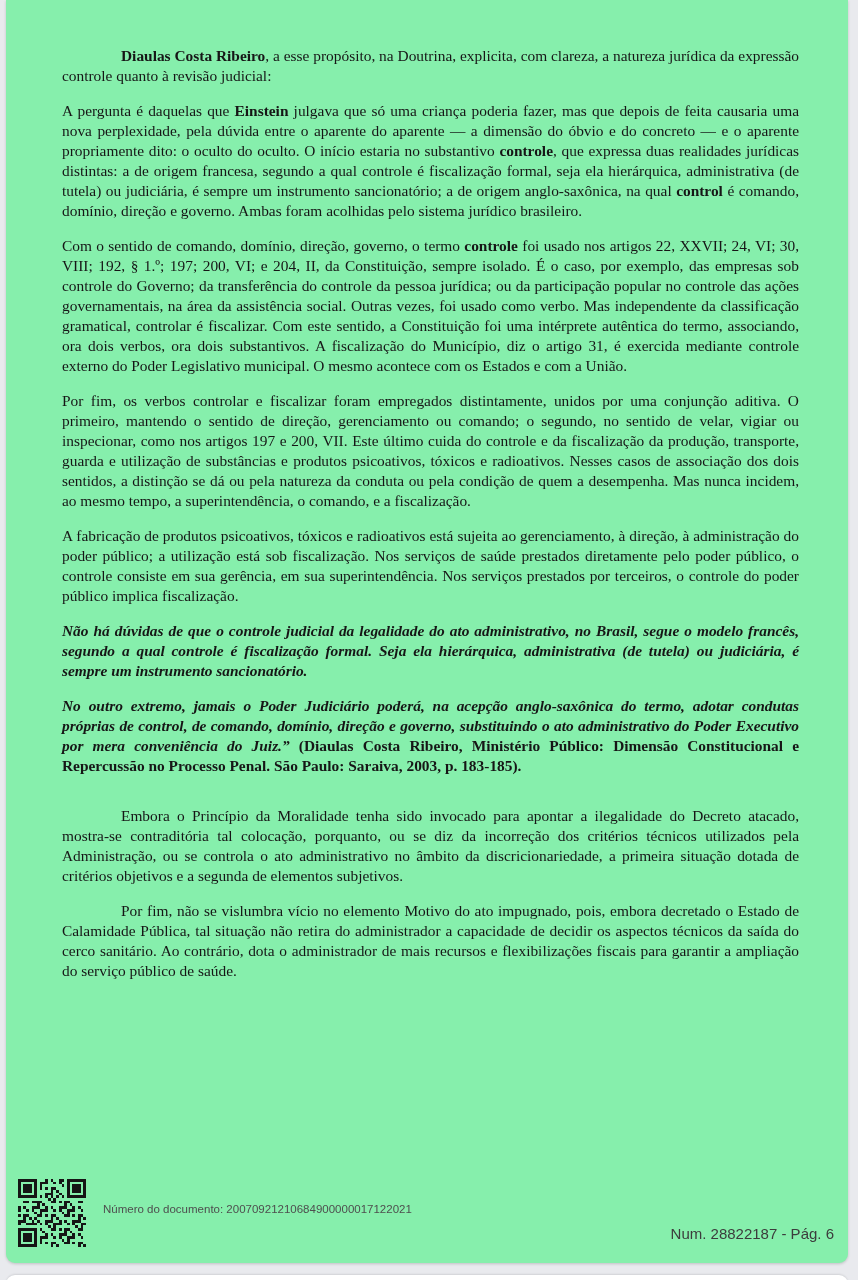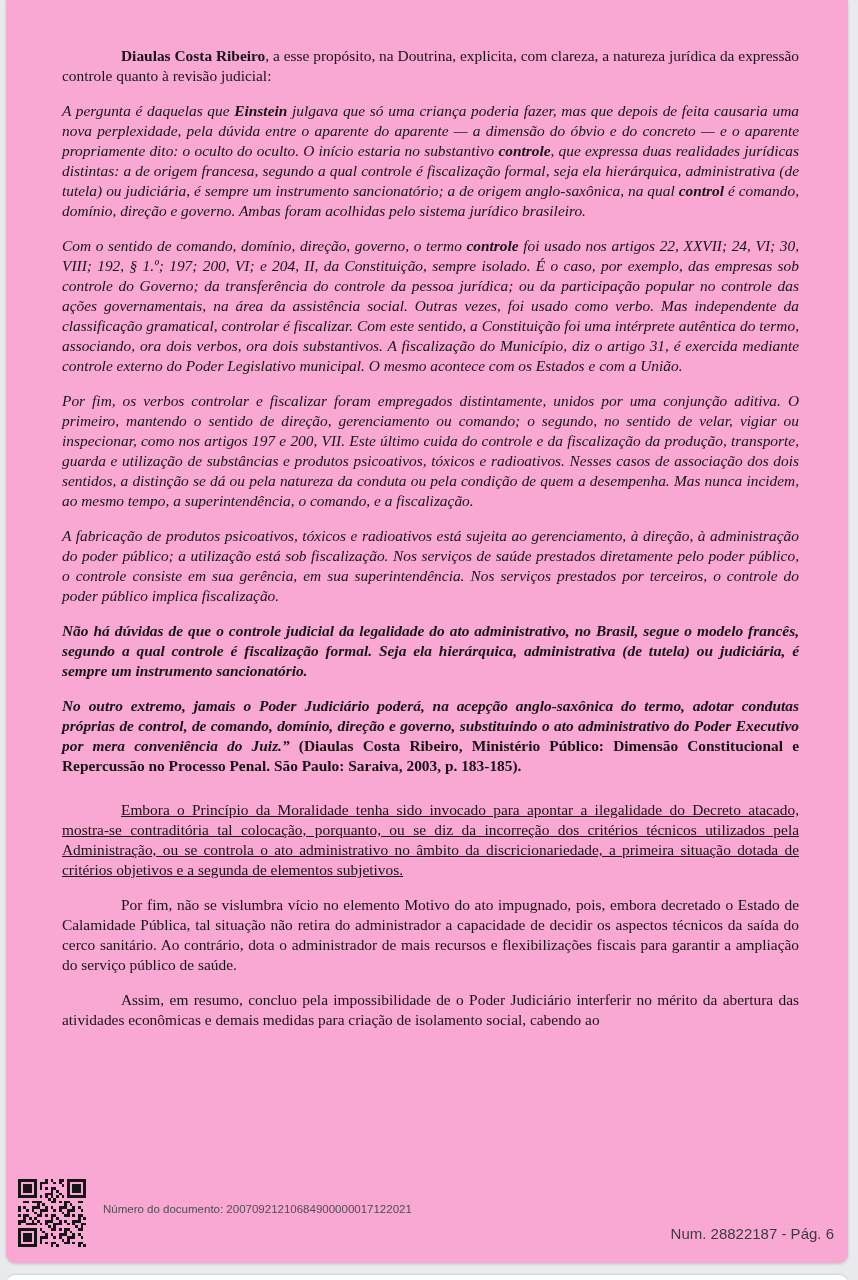--- a/index.html
+++ b/index.html
@@ -7,21 +7,21 @@
   body {
     position:relative;
     background:#e9eaee;
     font-family:"Liberation Serif", serif;
     overflow:hidden;
   }
   .page {
     position:absolute;
     left:6px; top:0;
     width:842px; height:1263px;
-    background:#f9a8d4;
+    background:#86efac;
     border-radius:0 0 9px 9px;
     box-shadow:0 1px 3px rgba(0,0,0,0.18);
     overflow:hidden;
   }
   .next-page {
     position:absolute;
     left:6px; top:1275px;
     width:842px; height:10px;
     background:#ffffff;
     border-radius:9px 9px 0 0;
@@ -31,23 +31,23 @@
     position:absolute;
     left:0; top:0;
     width:100%;
     padding:46px 49px 0 56px;
     color:#161616;
     font-size:15.4px;
     line-height:20px;
   }
   .para { margin:0 0 15px 0; text-align:justify; }
   .para.body  { text-indent:59px; }
-  .para.quote { font-style:italic; }
+  .para.quote { }
   .para.quote-bold { font-style:italic; font-weight:bold; }
-  .para.extra-top { margin-top:24px;text-decoration:underline; }
+  .para.extra-top { margin-top:30px; }
   .footer {
     position:absolute;
     left:0; bottom:0;
     width:100%; height:96px;
     font-family:"Liberation Sans", sans-serif;
   }
   .qr {
     position:absolute;
     left:12px; top:12px;
     width:68px; height:68px;
@@ -76,21 +76,20 @@
   <div class="content">
       <p class="para body"><span style="font-weight: bold;">Diaulas Costa Ribeiro</span><span>, a esse propósito, na Doutrina, explicita, com clareza, a natureza jurídica da expressão controle quanto à revisão judicial:</span></p>
       <p class="para quote"><span>A pergunta é daquelas que </span><span style="font-weight: bold;">Einstein</span><span> julgava que só uma criança poderia fazer, mas que depois de feita causaria uma nova perplexidade, pela dúvida entre o aparente do aparente — a dimensão do óbvio e do concreto — e o aparente propriamente dito: o oculto do oculto. O início estaria no substantivo </span><span style="font-weight: bold;">controle</span><span>, que expressa duas realidades jurídicas distintas: a de origem francesa, segundo a qual controle é fiscalização formal, seja ela hierárquica, administrativa (de tutela) ou judiciária, é sempre um instrumento sancionatório; a de origem anglo-saxônica, na qual </span><span style="font-weight: bold;">control</span><span> é comando, domínio, direção e governo. Ambas foram acolhidas pelo sistema jurídico brasileiro.</span></p>
       <p class="para quote"><span>Com o sentido de comando, domínio, direção, governo, o termo </span><span style="font-weight: bold;">controle</span><span> foi usado nos artigos 22, XXVII; 24, VI; 30, VIII; 192, § 1.º; 197; 200, VI; e 204, II, da Constituição, sempre isolado. É o caso, por exemplo, das empresas sob controle do Governo; da transferência do controle da pessoa jurídica; ou da participação popular no controle das ações governamentais, na área da assistência social. Outras vezes, foi usado como verbo. Mas independente da classificação gramatical, controlar é fiscalizar. Com este sentido, a Constituição foi uma intérprete autêntica do termo, associando, ora dois verbos, ora dois substantivos. A fiscalização do Município, diz o artigo 31, é exercida mediante controle externo do Poder Legislativo municipal. O mesmo acontece com os Estados e com a União.</span></p>
       <p class="para quote"><span>Por fim, os verbos controlar e fiscalizar foram empregados distintamente, unidos por uma conjunção aditiva. O primeiro, mantendo o sentido de direção, gerenciamento ou comando; o segundo, no sentido de velar, vigiar ou inspecionar, como nos artigos 197 e 200, VII. Este último cuida do controle e da fiscalização da produção, transporte, guarda e utilização de substâncias e produtos psicoativos, tóxicos e radioativos. Nesses casos de associação dos dois sentidos, a distinção se dá ou pela natureza da conduta ou pela condição de quem a desempenha. Mas nunca incidem, ao mesmo tempo, a superintendência, o comando, e a fiscalização.</span></p>
       <p class="para quote"><span>A fabricação de produtos psicoativos, tóxicos e radioativos está sujeita ao gerenciamento, à direção, à administração do poder público; a utilização está sob fiscalização. Nos serviços de saúde prestados diretamente pelo poder público, o controle consiste em sua gerência, em sua superintendência. Nos serviços prestados por terceiros, o controle do poder público implica fiscalização.</span></p>
       <p class="para quote-bold"><span>Não há dúvidas de que o controle judicial da legalidade do ato administrativo, no Brasil, segue o modelo francês, segundo a qual controle é fiscalização formal. Seja ela hierárquica, administrativa (de tutela) ou judiciária, é sempre um instrumento sancionatório.</span></p>
       <p class="para quote-bold"><span>No outro extremo, jamais o Poder Judiciário poderá, na acepção anglo-saxônica do termo, adotar condutas próprias de control, de comando, domínio, direção e governo, substituindo o ato administrativo do Poder Executivo por mera conveniência do Juiz.” </span><span style="font-style: normal;">(Diaulas Costa Ribeiro, Ministério Público: Dimensão Constitucional e Repercussão no Processo Penal. São Paulo: Saraiva, 2003, p. 183-185).</span></p>
       <p class="para body extra-top"><span>Embora o Princípio da Moralidade tenha sido invocado para apontar a ilegalidade do Decreto atacado, mostra-se contraditória tal colocação, porquanto, ou se diz da incorreção dos critérios técnicos utilizados pela Administração, ou se controla o ato administrativo no âmbito da discricionariedade, a primeira situação dotada de critérios objetivos e a segunda de elementos subjetivos.</span></p>
       <p class="para body"><span>Por fim, não se vislumbra vício no elemento Motivo do ato impugnado, pois, embora decretado o Estado de Calamidade Pública, tal situação não retira do administrador a capacidade de decidir os aspectos técnicos da saída do cerco sanitário. Ao contrário, dota o administrador de mais recursos e flexibilizações fiscais para garantir a ampliação do serviço público de saúde.</span></p>
-      <p class="para body"><span>Assim, em resumo, concluo pela impossibilidade de o Poder Judiciário interferir no mérito da abertura das atividades econômicas e demais medidas para criação de isolamento social, cabendo ao</span></p>
     </div>
 
   <div class="footer">
     <div class="qr">
       <svg id="qr-svg" viewBox="0 0 25 25" xmlns="http://www.w3.org/2000/svg">
           <rect x="0" y="0" width="1" height="1"></rect>
           <rect x="1" y="0" width="1" height="1"></rect>
           <rect x="2" y="0" width="1" height="1"></rect>
           <rect x="3" y="0" width="1" height="1"></rect>
           <rect x="4" y="0" width="1" height="1"></rect>

